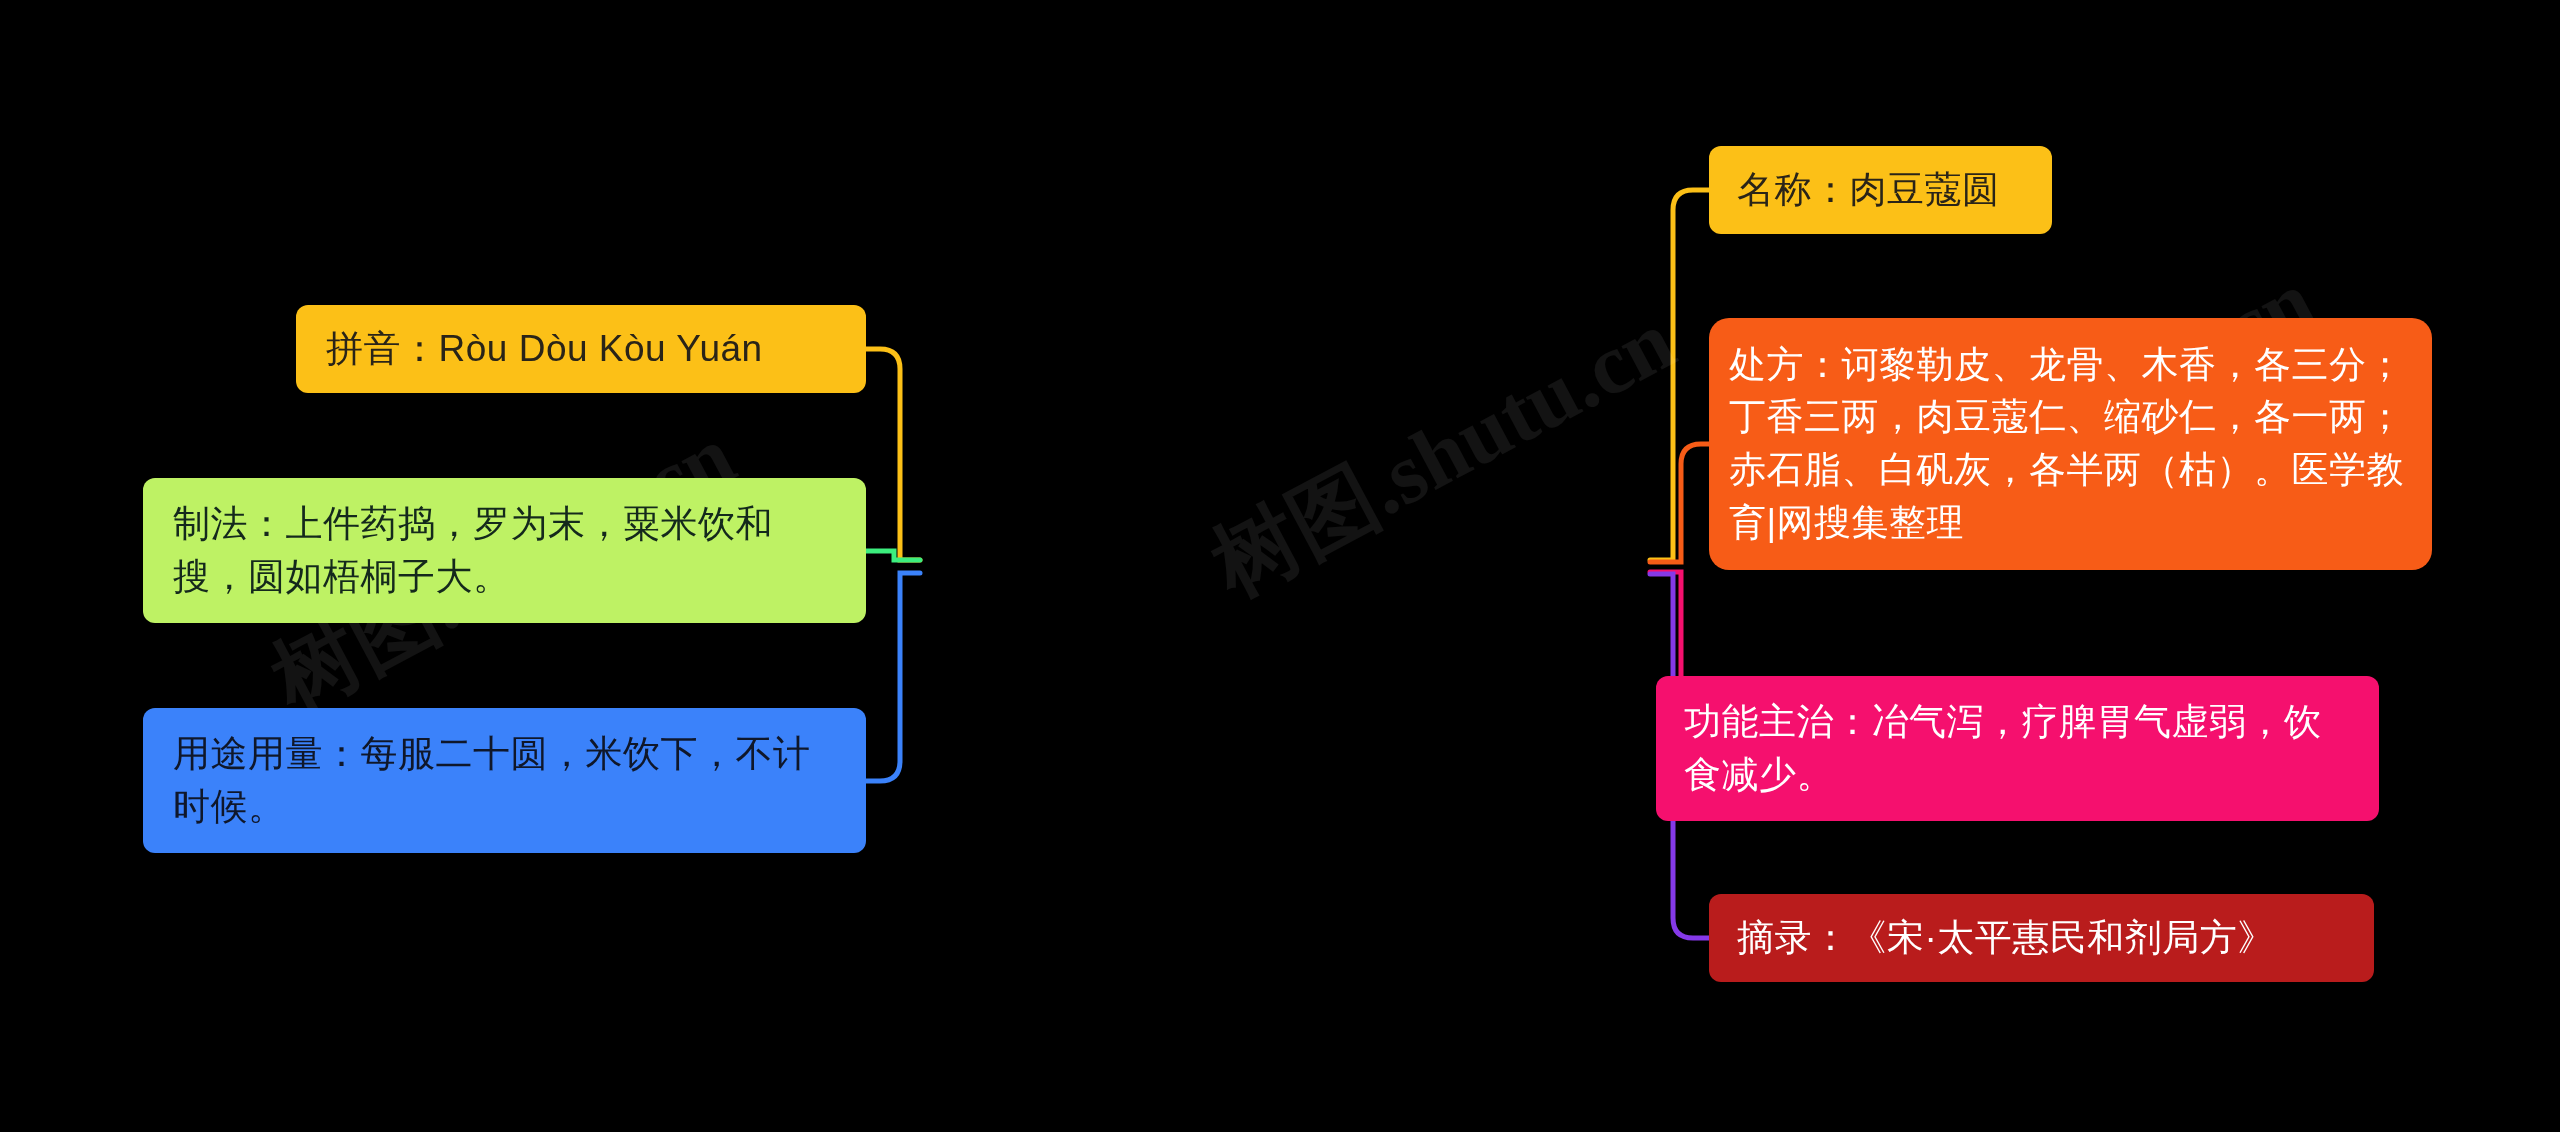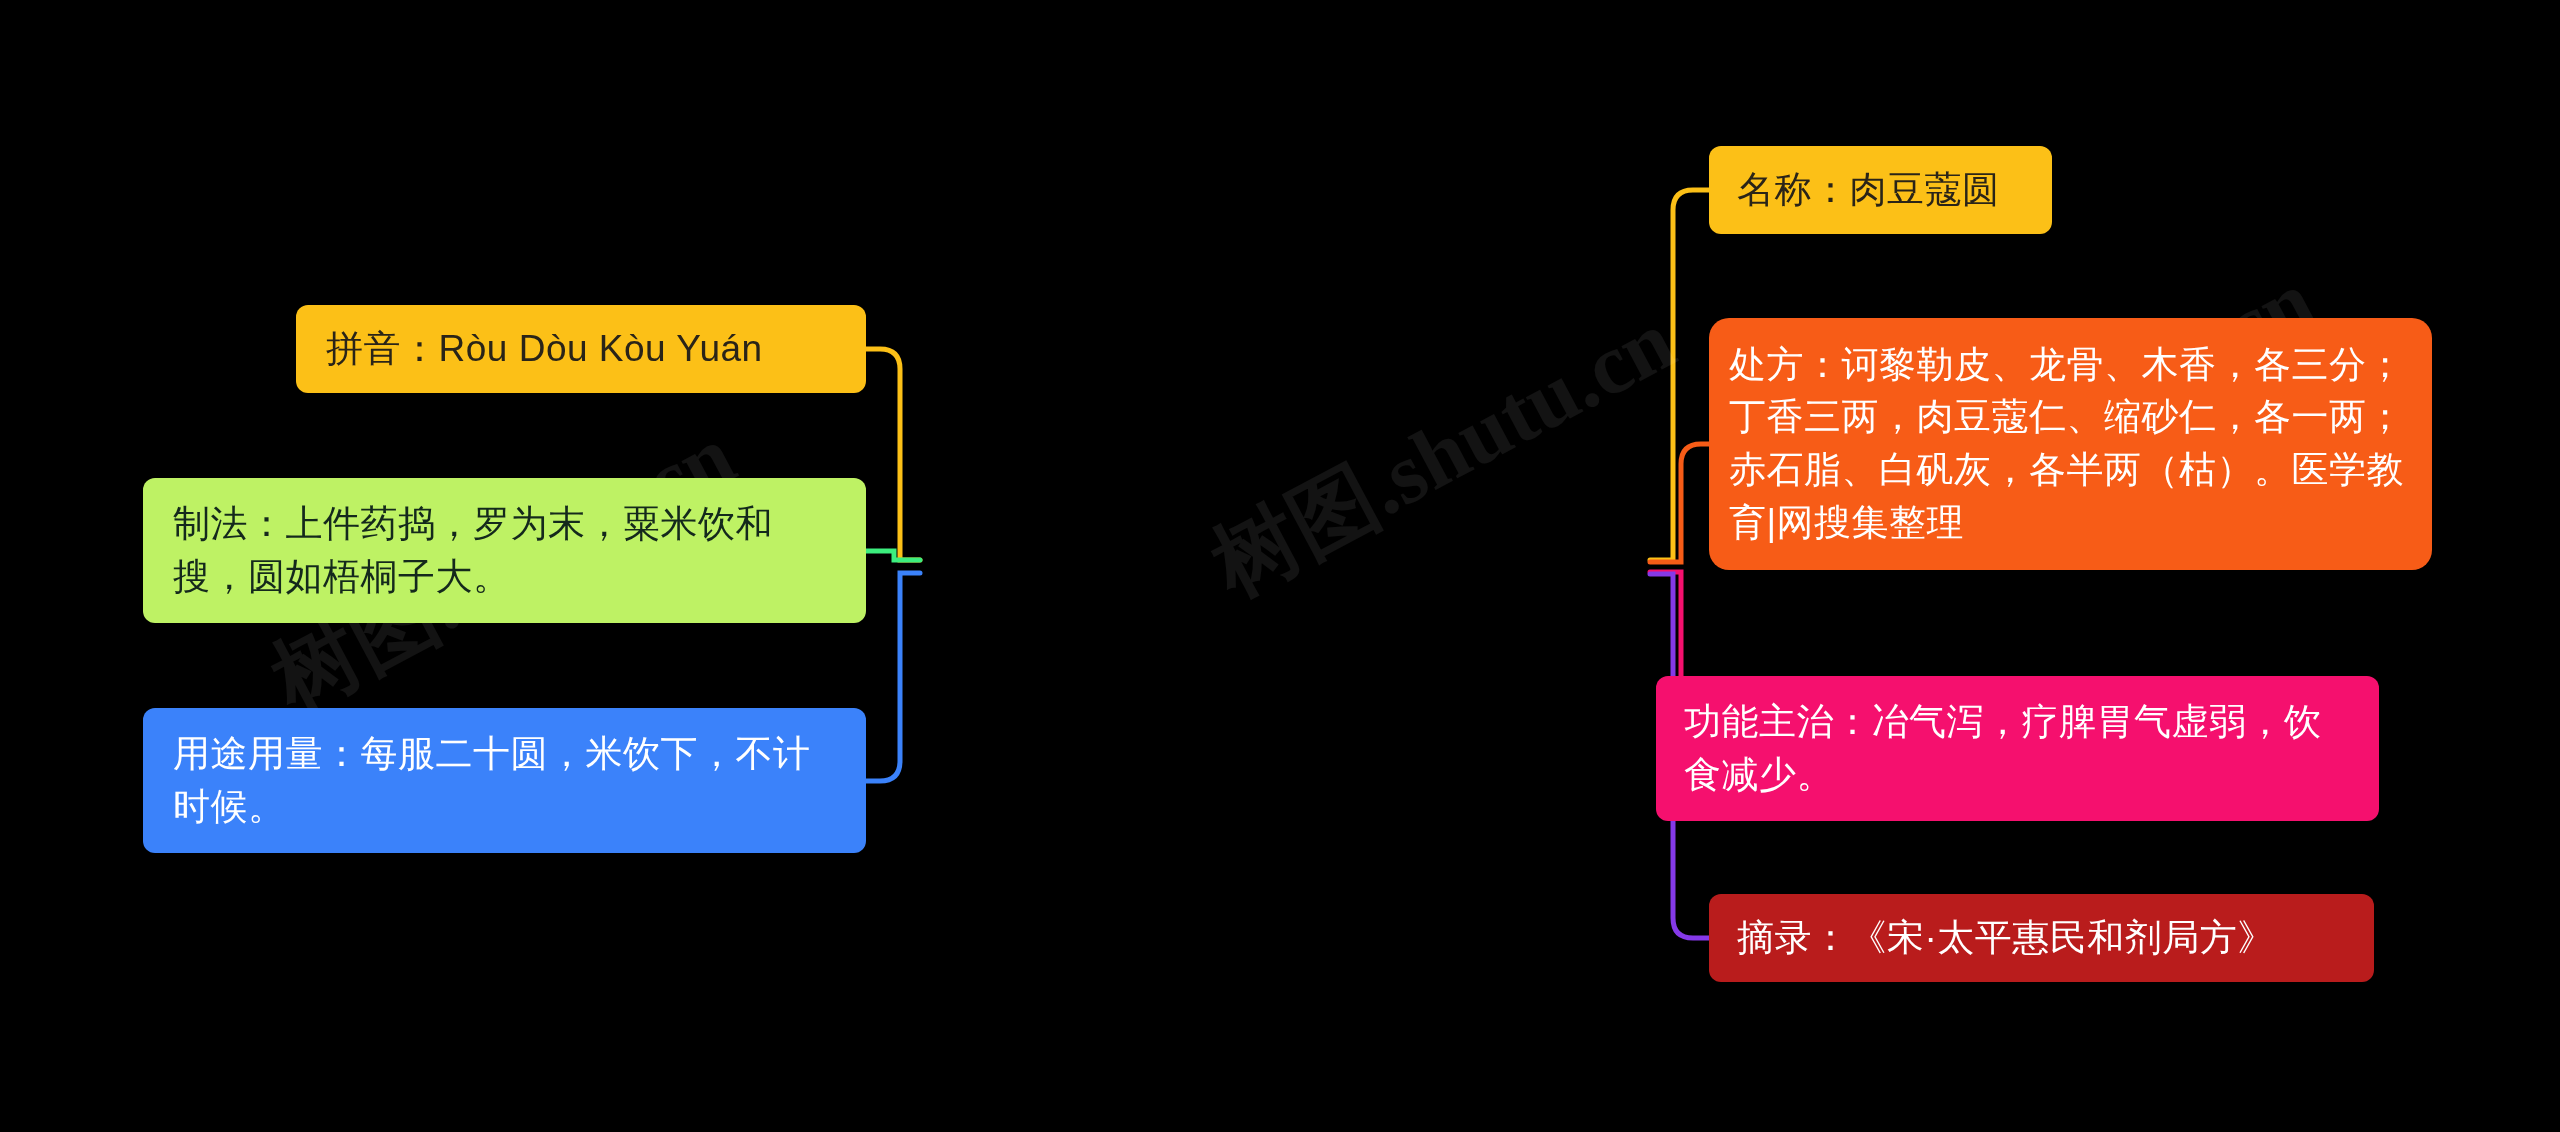--- a/index.html
+++ b/index.html
@@ -82,21 +82,21 @@
     color: #14291c;
     font-size: 37px;
     padding: 12px 30px;
   }
   .node.dosage {
     left: 143px;
     top: 708px;
     width: 723px;
     height: 145px;
     background: #3b82fa;
-    color: #ffffff;
+    color: #0f172a;
     font-size: 37px;
     padding: 0 30px;
   }
 
   
   .node.name {
     left: 1709px;
     top: 146px;
     width: 343px;
     height: 88px;

